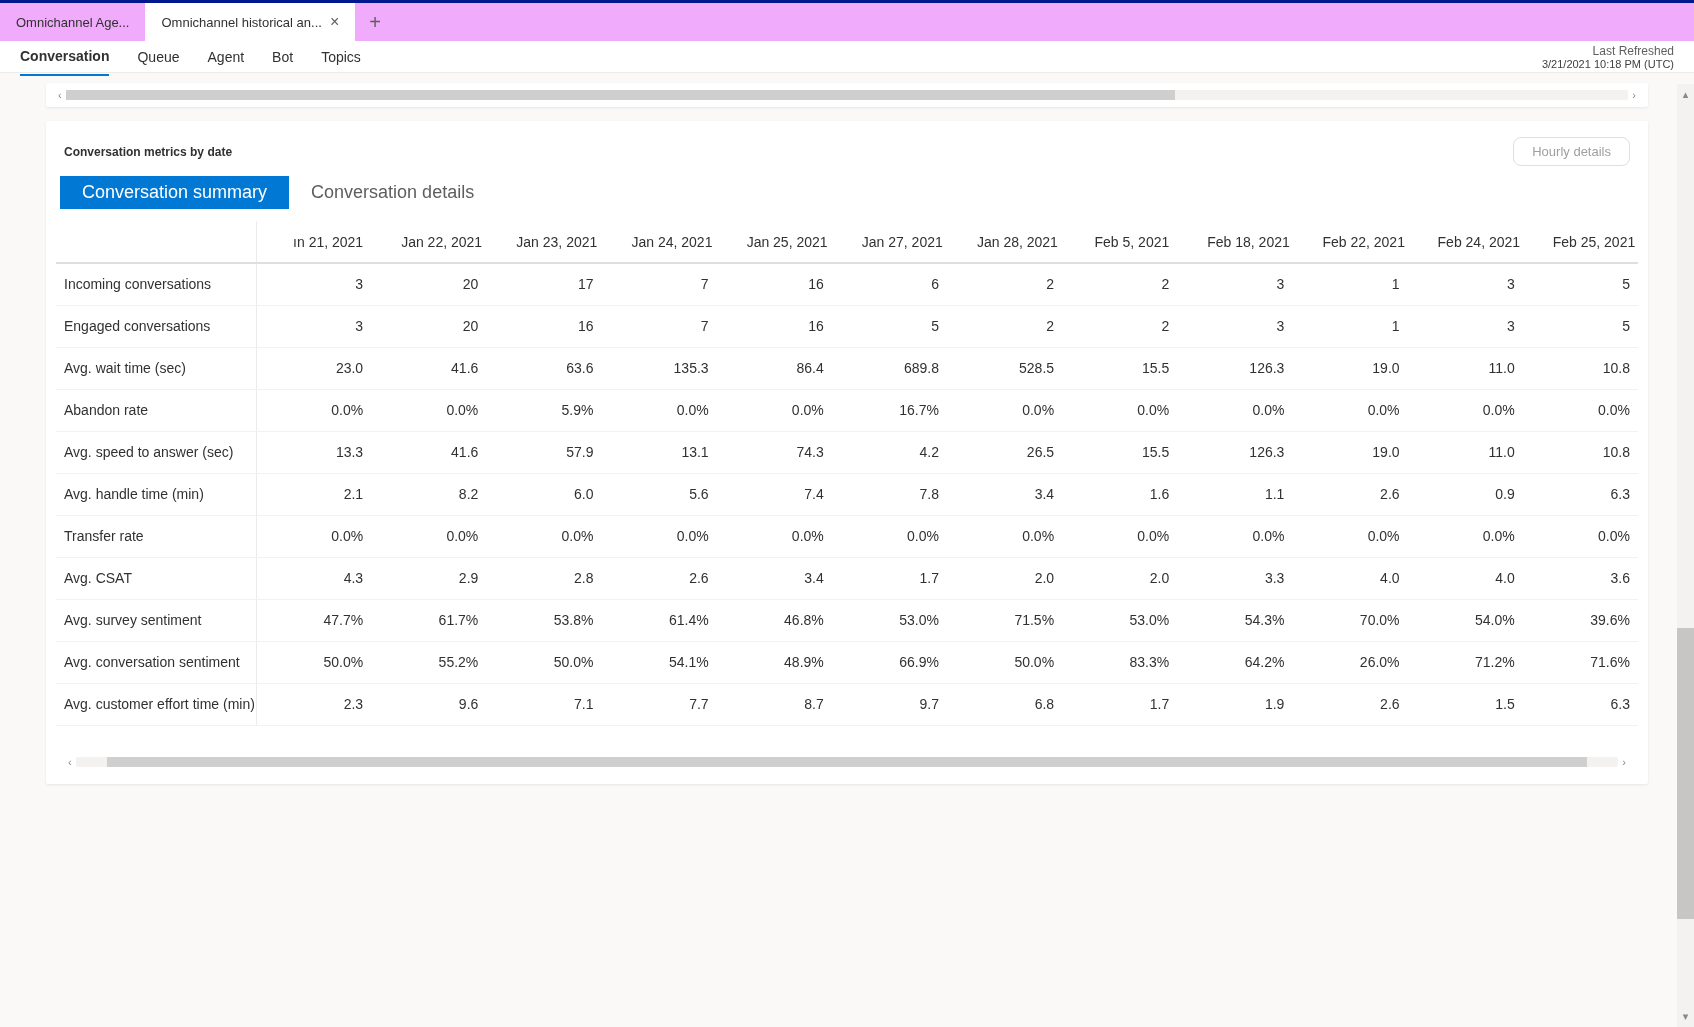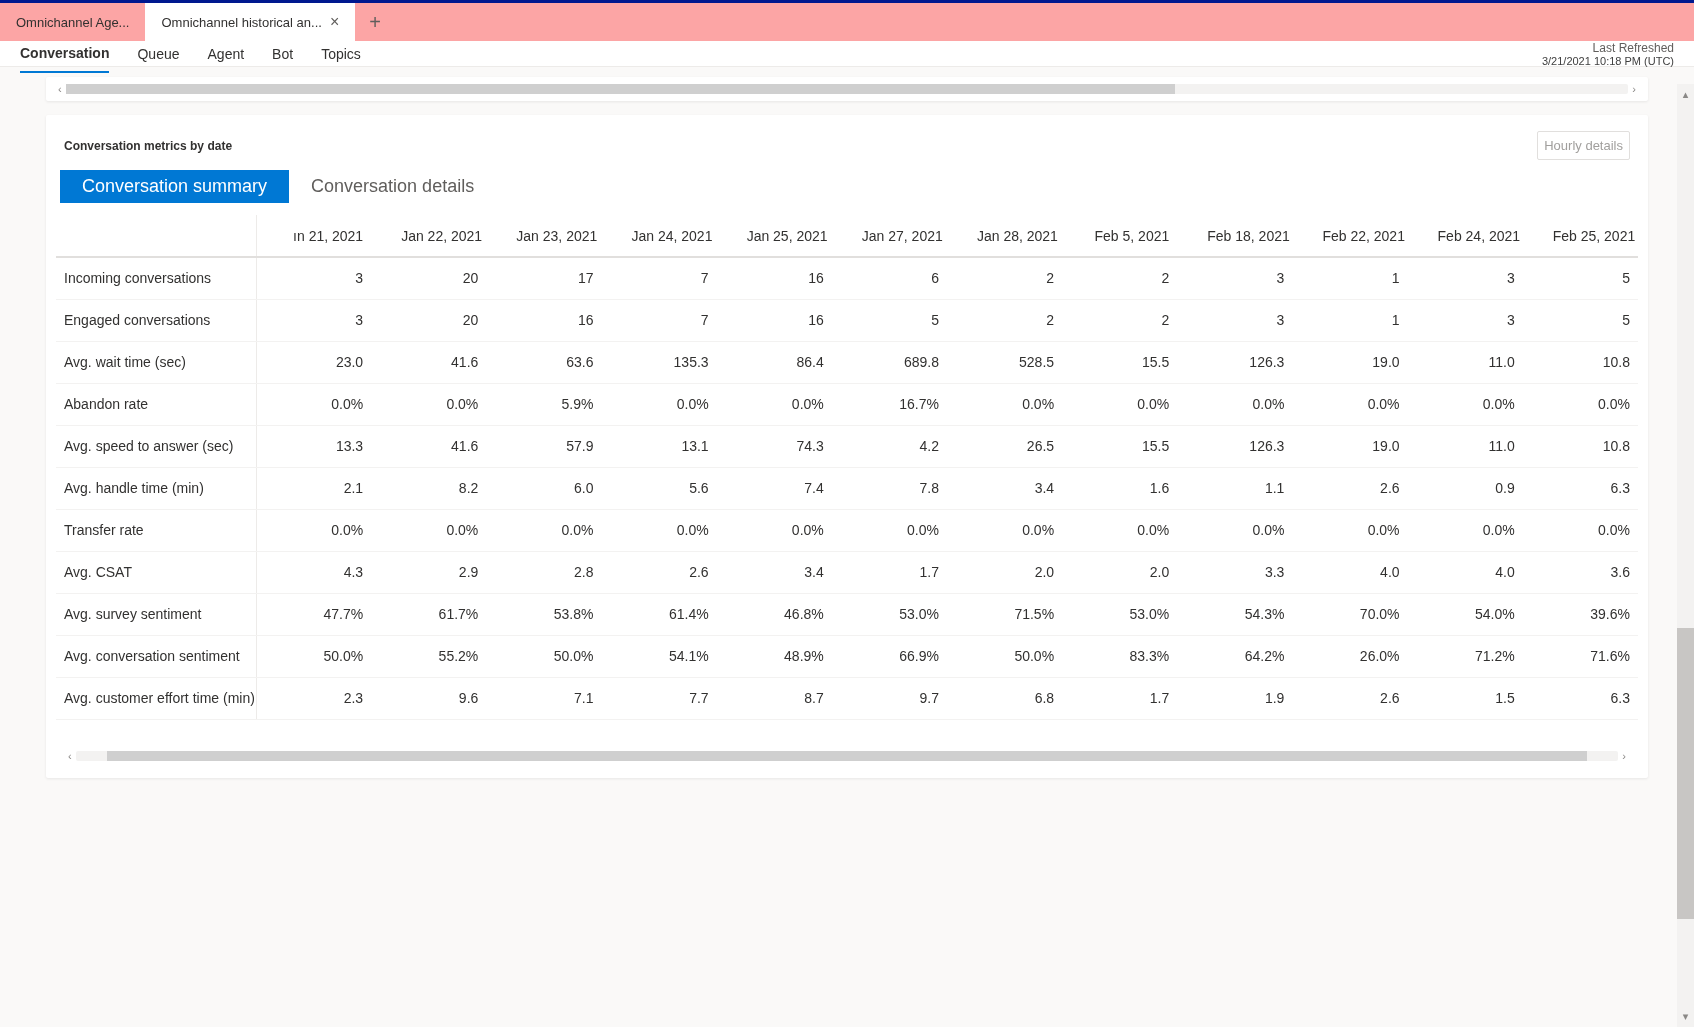--- a/index.html
+++ b/index.html
@@ -8,21 +8,21 @@
     font-family: "Segoe UI", Arial, sans-serif;
     font-size: 14px;
     color: #323130;
     background: #faf9f8;
     overflow: hidden;
   }
   .top-border { height: 3px; background: #00188f; }
   .tab-bar {
     display: flex;
     align-items: center;
-    background: #fca5a5;
+    background: #f0abfc;
     height: 38px;
   }
   .tab {
     display: flex;
     align-items: center;
     height: 100%;
     padding: 0 16px;
     font-size: 13px;
     cursor: pointer;
     min-width: 140px;
@@ -46,21 +46,21 @@
   .tab-add {
     padding: 0 14px;
     font-size: 20px;
     color: #605e5c;
     cursor: pointer;
   }
   .nav-bar {
     display: flex;
     align-items: center;
     background: #fff;
-    height: 26px;
+    height: 32px;
     padding: 4px 20px;
     border-bottom: 1px solid #edebe9;
   }
   .nav-item {
     padding: 10px 0;
     margin-right: 28px;
     cursor: pointer;
     color: #323130;
   }
   .nav-item.active {
@@ -119,22 +119,22 @@
   }
   .card-title {
     font-size: 12px;
     font-weight: 600;
     flex: 1;
   }
   .ghost-btn {
     background: #fff;
     border: 1px solid #e1dfdd;
     color: #a19f9d;
-    padding: 6px 6px;
-    border-radius: 2px;
+    padding: 6px 18px;
+    border-radius: 8px;
     font-size: 13px;
   }
   .inner-tabs {
     display: flex;
     margin: 10px 0 12px 0;
     padding: 0 4px;
   }
   .inner-tab {
     padding: 6px 22px;
     cursor: pointer;

